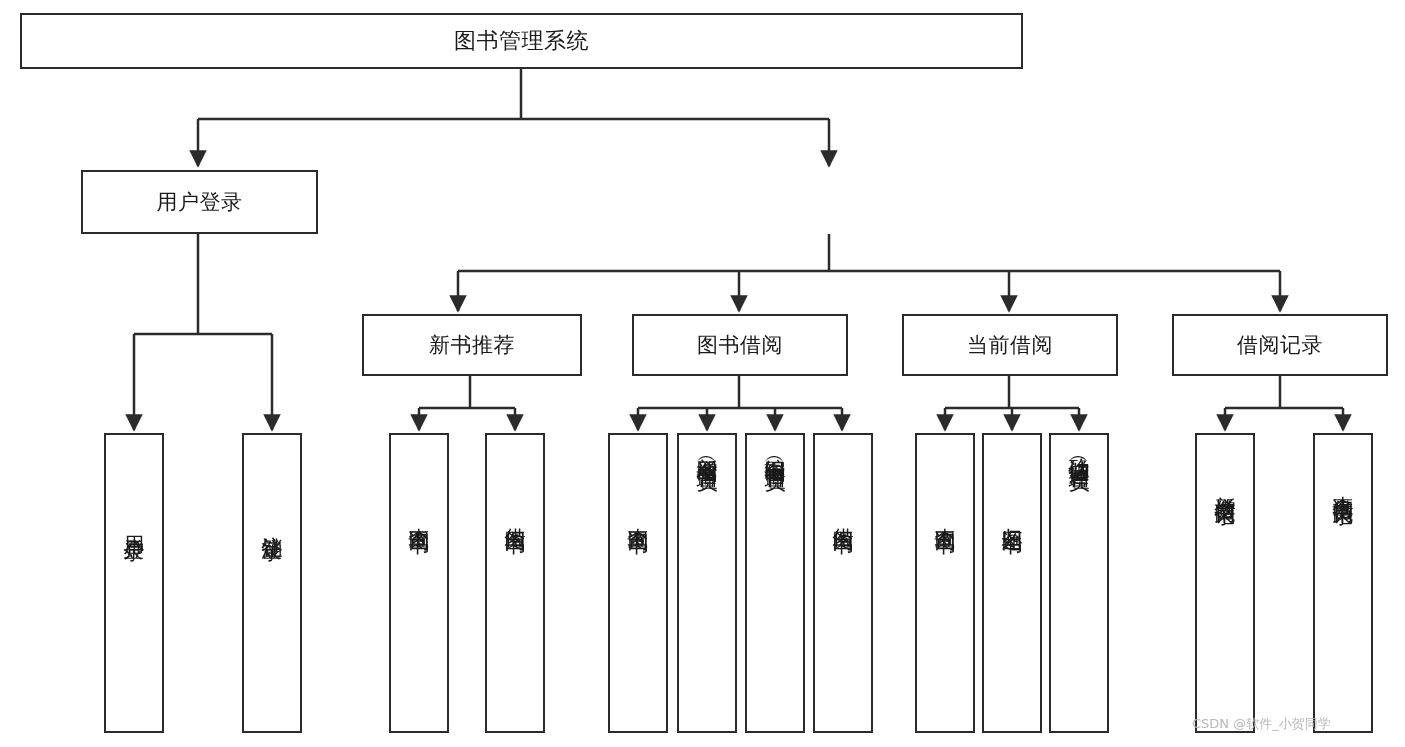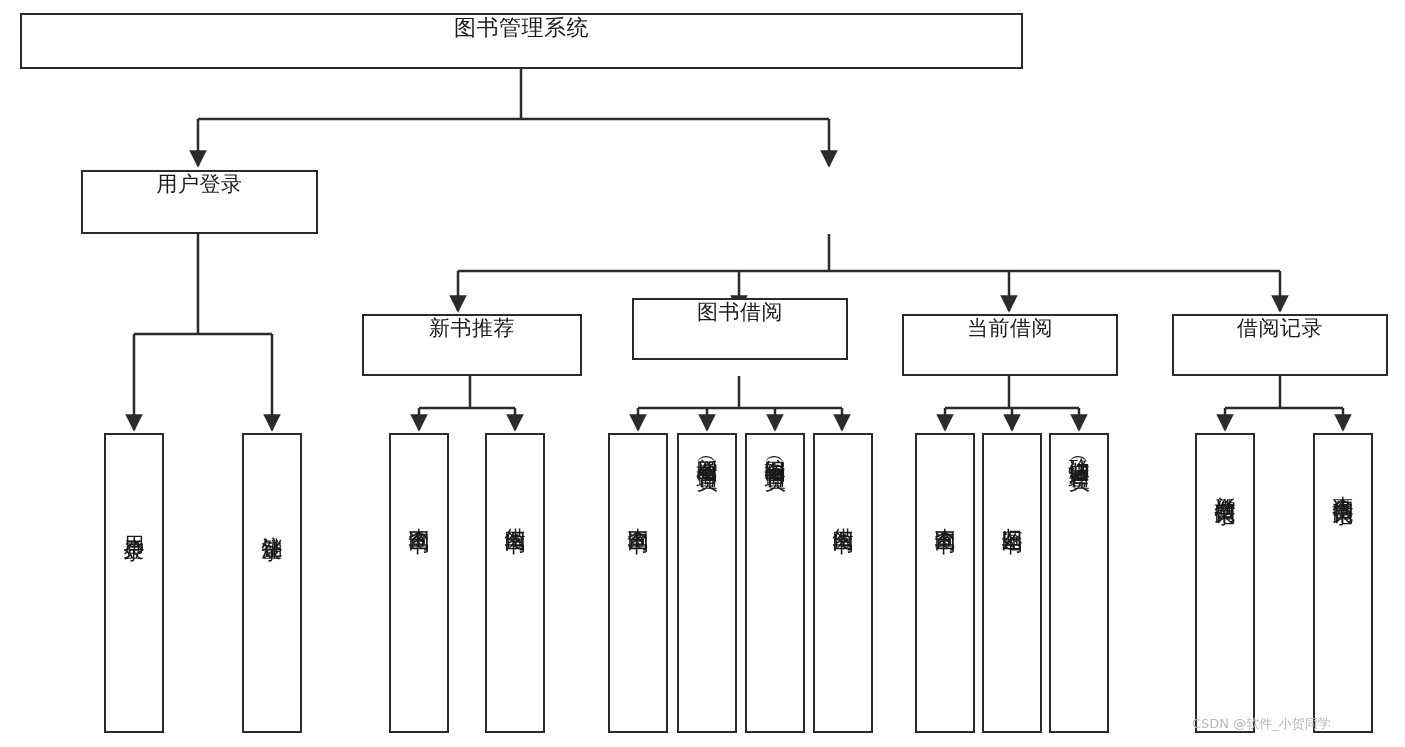--- a/index.html
+++ b/index.html
@@ -24,20 +24,21 @@
     width: 1405px;
     height: 747px;
     pointer-events: none;
   }
   .node {
     position: absolute;
     box-sizing: border-box;
     border: 2px solid #2b2b2b;
     background: #ffffff;
     display: flex;
+    align-items: center;
     justify-content: center;
     color: #1a1a1a;
   }
   .node .lbl {
     display: block;
     text-align: center;
     line-height: 1.18;
     letter-spacing: 0.5px;
   }
   
@@ -134,21 +135,21 @@
     <span class="lbl">图书管理系统</span>
   </div>
 
   <div class="node h" style="left:81px; top:170px; width:237px; height:64px;">
     <span class="lbl">用户登录</span>
   </div>
 
   <div class="node h" style="left:362px; top:314px; width:220px; height:62px;">
     <span class="lbl">新书推荐</span>
   </div>
-  <div class="node h" style="left:632px; top:298px; width:216px; height:62px;">
+  <div class="node h" style="left:632px; top:314px; width:216px; height:62px;">
     <span class="lbl">图书借阅</span>
   </div>
   <div class="node h" style="left:1172px; top:314px; width:216px; height:62px;">
     <span class="lbl">借阅记录</span>
   </div>
   <div class="node h" style="left:902px; top:314px; width:216px; height:62px;">
     <span class="lbl">当前借阅</span>
   </div>
 
   <div class="node v" style="left:104px; top:433px; width:60px; height:300px; padding-top:84px;">

